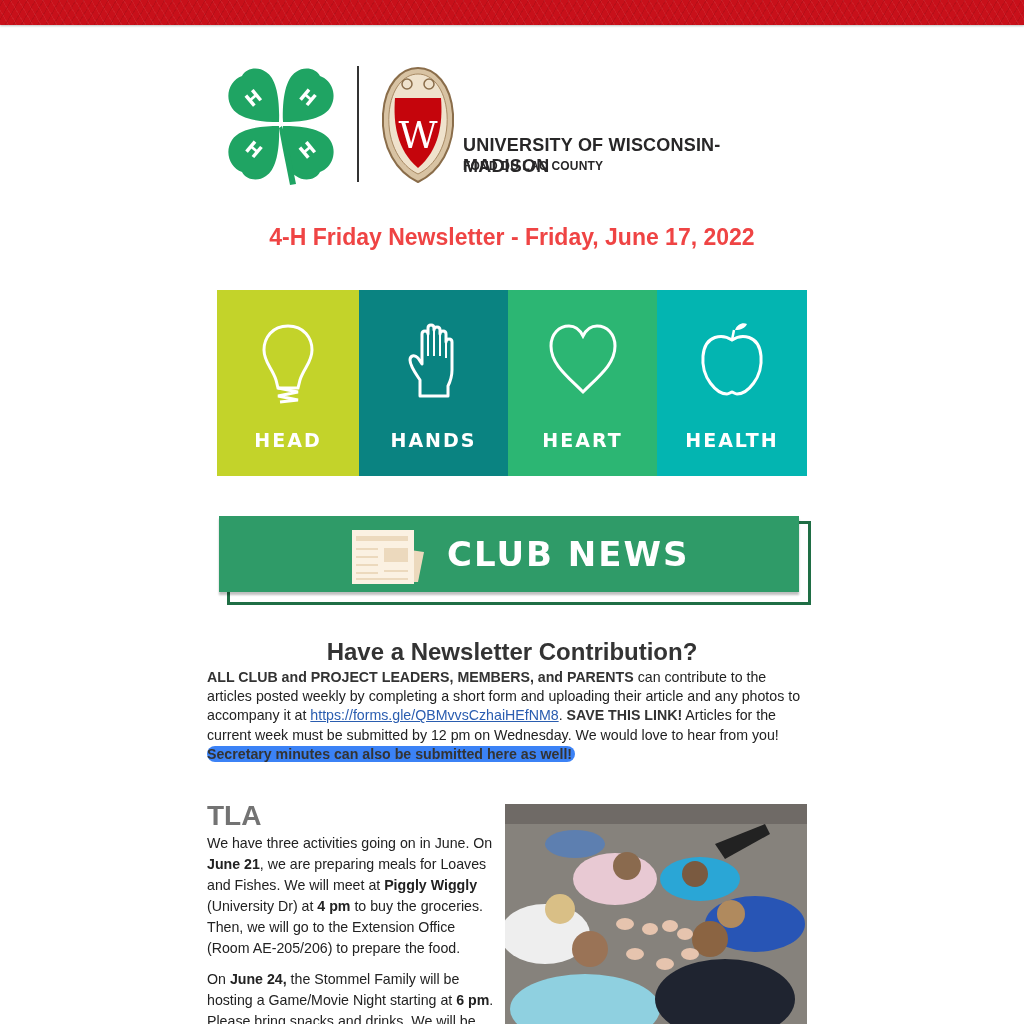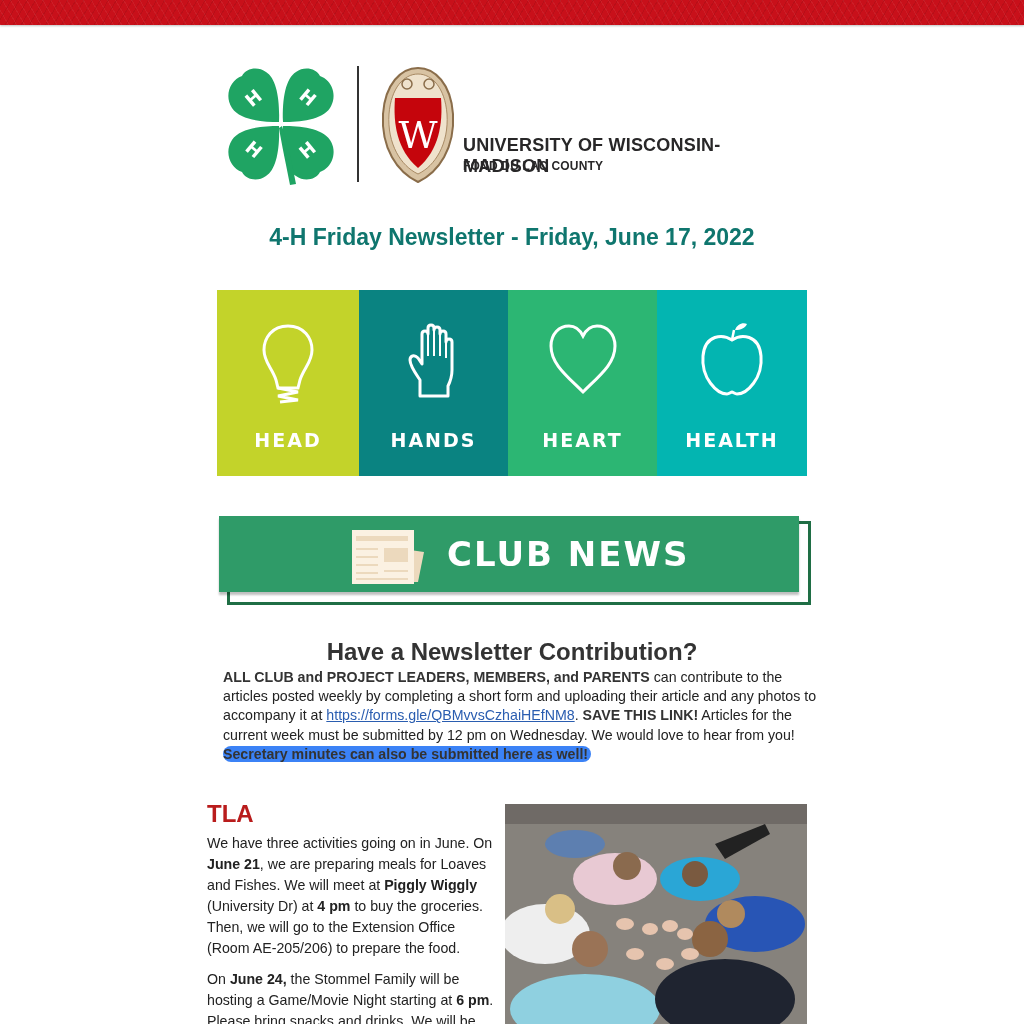--- a/index.html
+++ b/index.html
@@ -18,21 +18,21 @@
   .logo-row { position: absolute; left: 222px; top: 64px; width: 580px; height: 122px; }
   .clover { position: absolute; left: 0; top: 0; width: 118px; height: 122px; }
   .logo-divider { position: absolute; left: 135px; top: 2px; width: 2px; height: 116px; background: #333; }
   .crest { position: absolute; left: 157px; top: 0; width: 78px; height: 122px; }
   .ext-word { position: absolute; left: 241px; top: 28px; font-size: 33px; color: #c5050c; letter-spacing: 0px; }
   .uw-line { position: absolute; left: 241px; top: 71px; font-size: 18px; font-weight: bold; color: #282728; letter-spacing: 0.2px; }
   .county-line { position: absolute; left: 241px; top: 95px; font-size: 12px; font-weight: bold; color: #282728; letter-spacing: 0.2px; }
 
   .newsletter-title {
     position: absolute; left: 0; top: 224px; width: 1024px; text-align: center;
-    font-size: 23px; font-weight: bold; color: #0f766e;
+    font-size: 23px; font-weight: bold; color: #ef4444;
   }
   .h-banner { position: absolute; left: 217px; top: 290px; width: 590px; height: 186px; display: flex; }
   .h-cell { position: relative; height: 100%; }
   .h-cell svg { position: absolute; left: 50%; top: 32px; transform: translateX(-50%); }
   .h-label {
     position: absolute; left: 0; right: 0; top: 139px; text-align: center;
     color: #ffffff; font-size: 19px; font-weight: bold; letter-spacing: 2px;
     font-family: "DejaVu Sans", sans-serif;
   }
 
@@ -43,28 +43,28 @@
   .cn-text {
     position: absolute; left: 228px; top: 18px; color: #ffffff; font-size: 34px; font-weight: bold;
     letter-spacing: 2px; font-family: "DejaVu Sans", sans-serif;
   }
 
   .contrib-heading {
     position: absolute; left: 0; top: 638px; width: 1024px; text-align: center;
     font-size: 24px; font-weight: bold; color: #333333;
   }
   .contrib-body {
-    position: absolute; left: 223px; top: 668px; width: 600px;
+    position: absolute; left: 207px; top: 668px; width: 600px;
     font-size: 14.2px; line-height: 19.2px; color: #222;
   }
   .contrib-body b { color: #333; }
   .contrib-body a { color: #2a5db0; text-decoration: underline; }
   .highlight { background: #3b82f6; font-weight: bold; color: #333; padding: 0 3px 0 0; border-radius: 8px; }
 
-  .tla-heading { position: absolute; left: 207px; top: 800px; font-size: 24px; font-weight: bold; color: #b91c1c; }
+  .tla-heading { position: absolute; left: 207px; top: 800px; font-size: 28px; font-weight: bold; color: #737373; }
   .tla-body {
     position: absolute; left: 207px; top: 833px; width: 292px;
     font-size: 14.2px; line-height: 21px; color: #222;
   }
   .tla-body p { margin: 0 0 10px 0; }
   .tla-photo {
     position: absolute; left: 505px; top: 804px; width: 302px; height: 230px; overflow: hidden;
     background: #8a8580;
   }
 </style>

